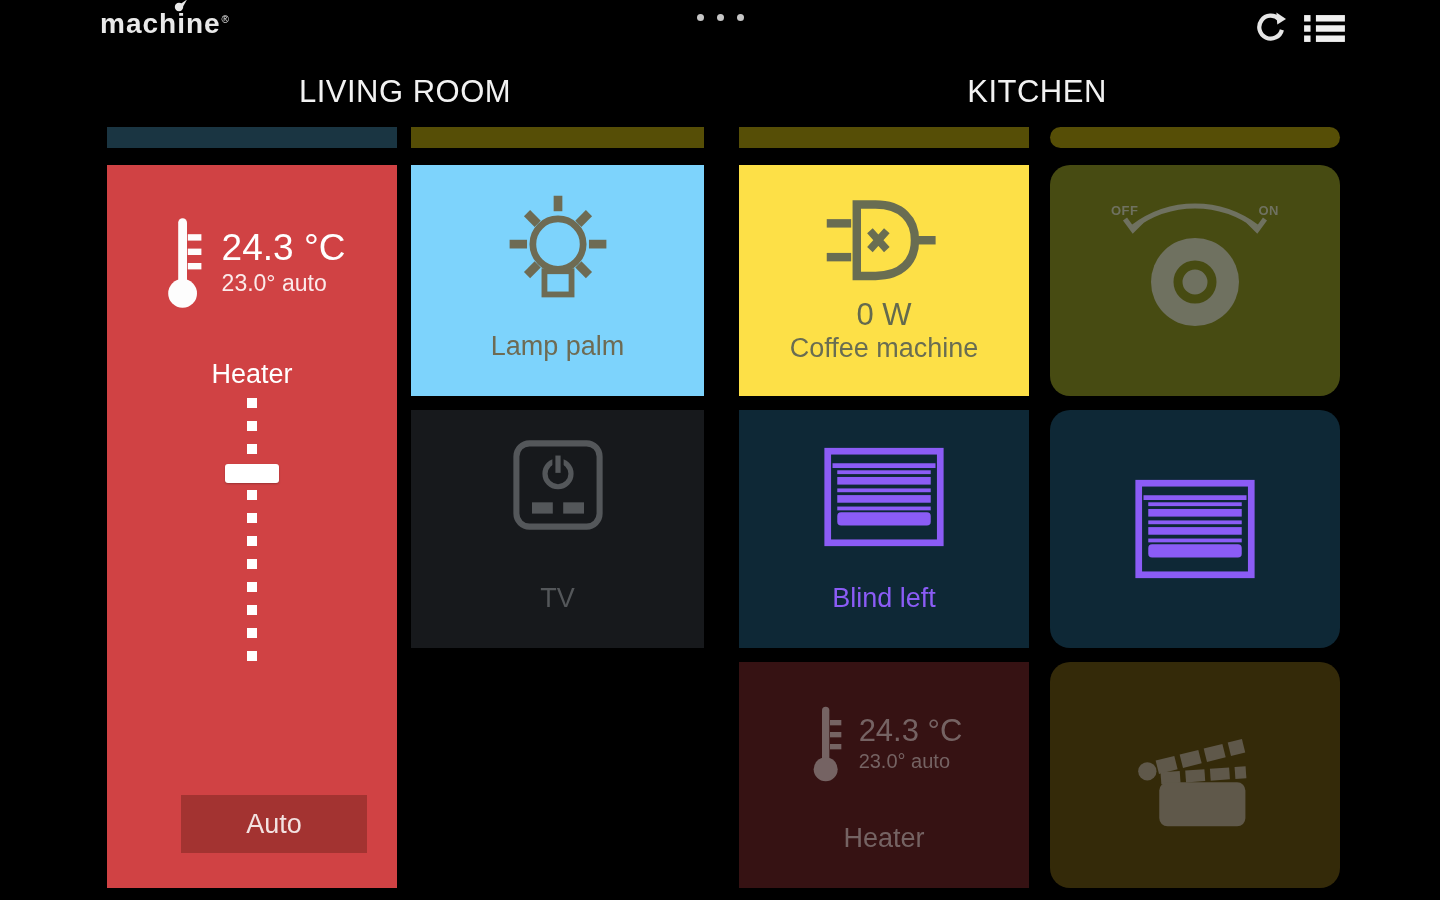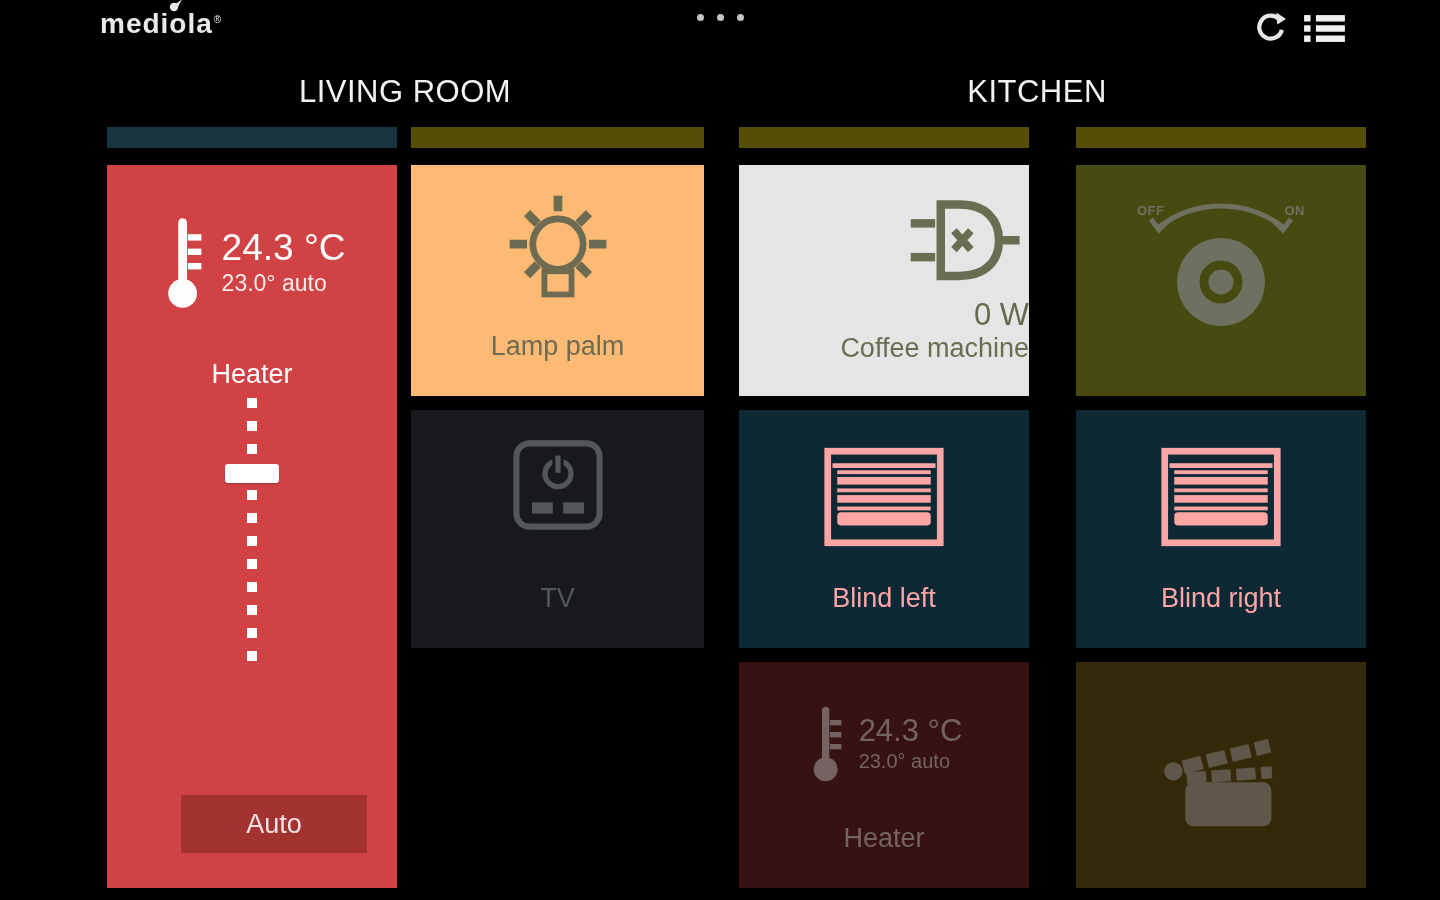--- a/index.html
+++ b/index.html
@@ -19,31 +19,31 @@
   .room-title { position:absolute; top:74px; width:600px; text-align:center; color:#f2f2f2; font-size:31px; font-weight:500; letter-spacing:0.5px; }
   .room-title.living { left:105px; }
   .room-title.kitchen { left:737px; }
 
   
   .strip { position:absolute; top:127px; height:21px; width:290px; }
   .tile  { position:absolute; width:290px; display:flex; flex-direction:column; }
   .row1 { top:165px; height:231px; }
   .row2 { top:410px; height:238px; }
   .row3 { top:662px; height:226px; }
-  .c1 { left:107px; } .c2 { left:411px; width:293px; } .c3 { left:739px; } .c4 { left:1076px; }
+  .c1 { left:107px; } .c2 { left:411px; width:293px; } .c3 { left:739px; } .c4 { left:1050px;border-radius:20px; }
 
   .strip.teal  { background:#1a3542; }
   .strip.olive { background:#564e06; }
 
   
-  .tile-lamp      { background:#fdba74; color:#6e6b53; }
+  .tile-lamp      { background:#7dd3fc; color:#6e6b53; }
   .tile-tv        { background:#17191c; color:#54575a;gap:23px; }
-  .tile-coffee    { background:#e5e5e5; color:#696d52;align-items:flex-end; }
+  .tile-coffee    { background:#fde047; color:#696d52; }
   .tile-microwave { background:#474b12; color:#6f7160; }
-  .tile-blind     { background:#0e2836; color:#fca5a5; }
+  .tile-blind     { background:#0e2836; color:#8b5cf6; }
   .tile-maroon    { background:#361213; color:#756363; }
   .tile-morning   { background:#342a09; color:#5f584a; }
 
   .icon-wrap { flex:1; display:flex; align-items:center; justify-content:center; }
   .tile-label { text-align:center; font-size:27px; margin-bottom:34px; }
 
   
   .tile-coffee .icon-wrap { flex:0 0 auto; margin-top:30px; }
   .power-val { text-align:center; font-size:31px; margin-top:4px; color:#646a4e; }
   .tile-coffee .tile-label { margin-top:auto; }
@@ -80,21 +80,21 @@
 <body>
 
 <div class="stage">
 
   <div class="logo">
     <span class="bird">
       <svg width="15" height="13" viewBox="0 0 15 13">
           <circle cx="6" cy="8" r="4.2" fill="#e9e9e9"></circle>
           <path d="M6,6 L14,0.5 L9.5,8.5 Z" fill="#e9e9e9"></path>
         </svg>
-    </span><span>mediola</span><sup>®</sup>
+    </span><span>machine</span><sup>®</sup>
   </div>
 
   <div class="pager">
     <span class="dot"></span>
     <span class="dot"></span>
     <span class="dot"></span>
   </div>
 
   <div class="topbar-right">
     <span style="cursor:pointer;">
@@ -229,21 +229,20 @@
         <rect x="6" y="6" width="118" height="96" stroke="currentColor" stroke-width="7" fill="none"></rect>
         <path d="M11,21 H119" stroke="currentColor" stroke-width="5"></path>
         <rect x="16" y="26" width="98" height="4" fill="currentColor"></rect>
         <rect x="16" y="33" width="98" height="8" fill="currentColor"></rect>
         <rect x="16" y="45" width="98" height="4" fill="currentColor"></rect>
         <rect x="16" y="52" width="98" height="8" fill="currentColor"></rect>
         <rect x="16" y="64" width="98" height="4" fill="currentColor"></rect>
         <rect x="16" y="70" width="98" height="14" rx="4" fill="currentColor"></rect>
       </svg>
     </div>
-    <div class="tile-label">Blind right</div>
   </div>
 
   <div class="tile row3 c3 tile-maroon">
     <div class="kheater-top">
       <span>
         <svg width="40" height="88" viewBox="0 0 60 124">
           <rect x="24" y="6" width="11" height="82" rx="5.5" fill="currentColor"></rect>
           <rect x="36" y="26" width="17" height="8" fill="currentColor"></rect>
           <rect x="36" y="44" width="17" height="8" fill="currentColor"></rect>
           <rect x="36" y="62" width="17" height="8" fill="currentColor"></rect>

